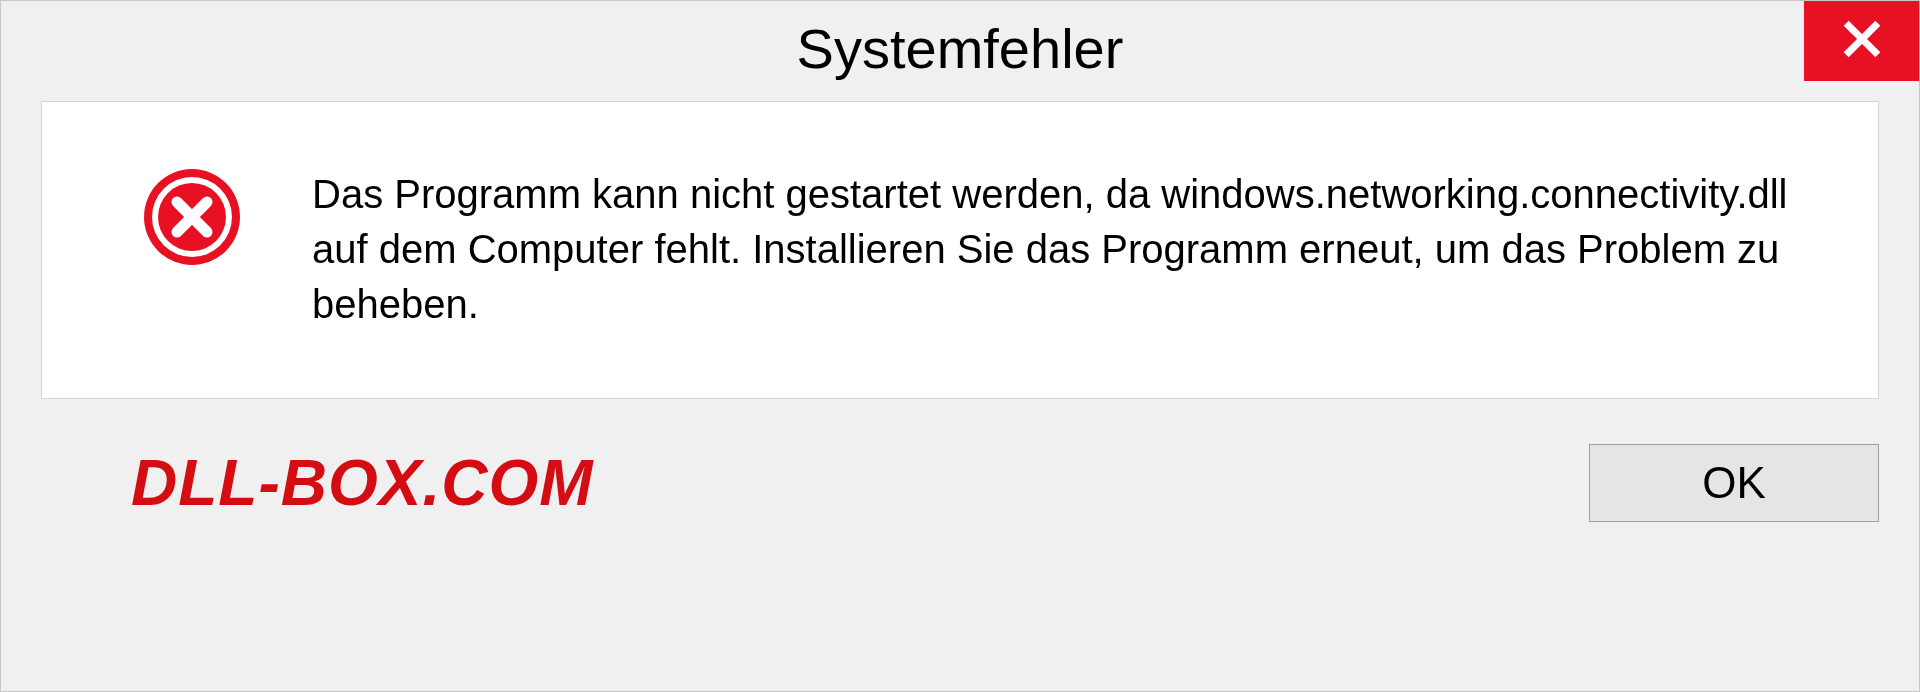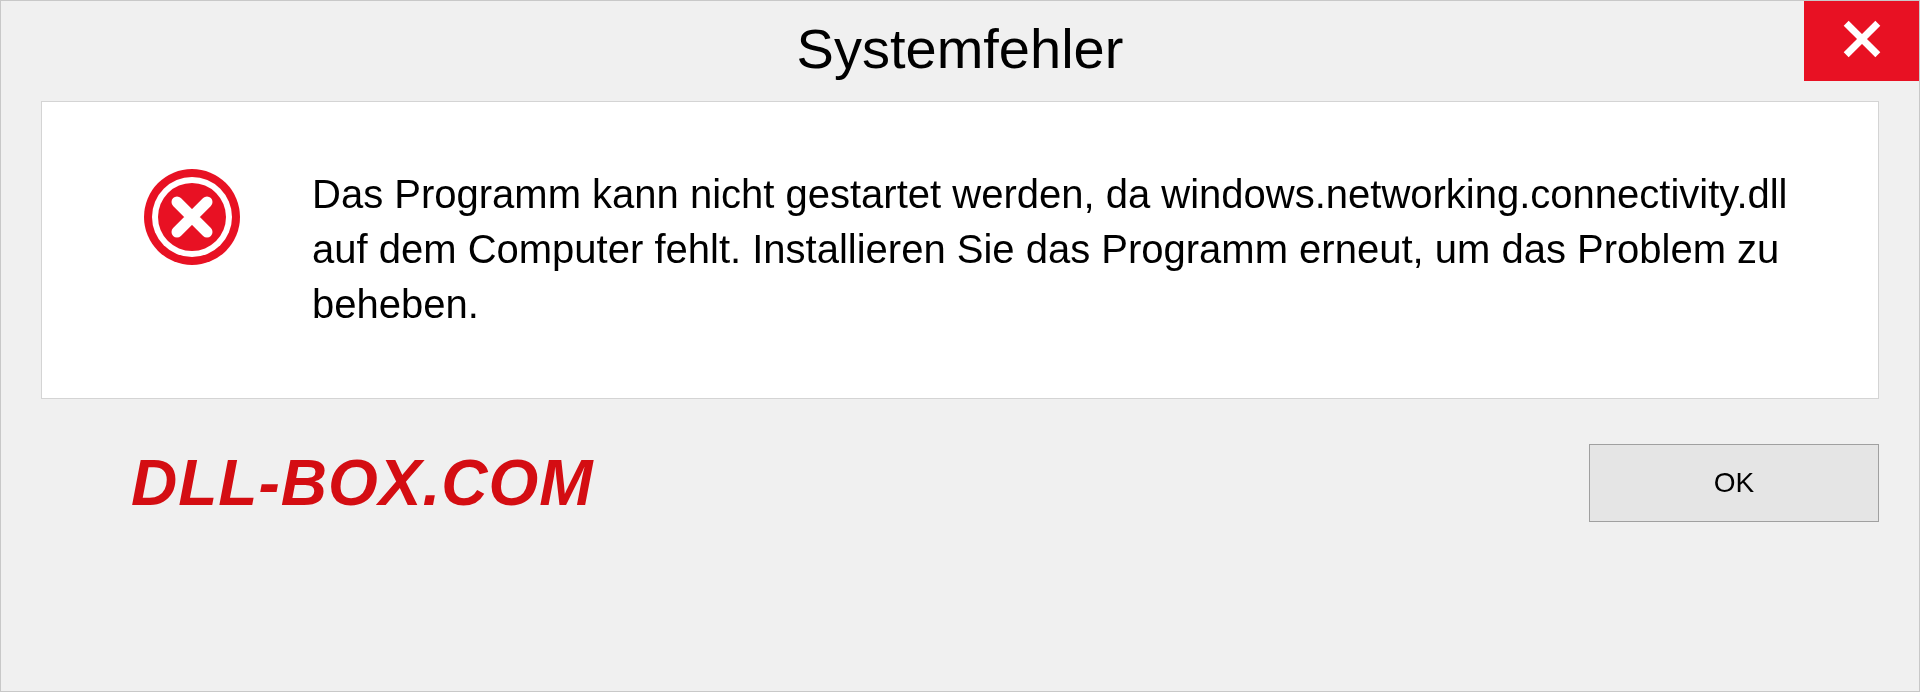--- a/index.html
+++ b/index.html
@@ -75,21 +75,21 @@
       color: #d40d12;
       letter-spacing: 1px;
       font-style: italic;
       font-family: Arial, sans-serif;
     }
     .ok-button {
       width: 290px;
       height: 78px;
       background: #e5e5e5;
       border: 1px solid #a0a0a0;
-      font-size: 28px;
+      font-size: 44px;
       color: #000;
       cursor: pointer;
       font-family: inherit;
     }
   </style>
 </head>
 <body>
 
 <div class="titlebar">
   <div class="title">Systemfehler</div>

